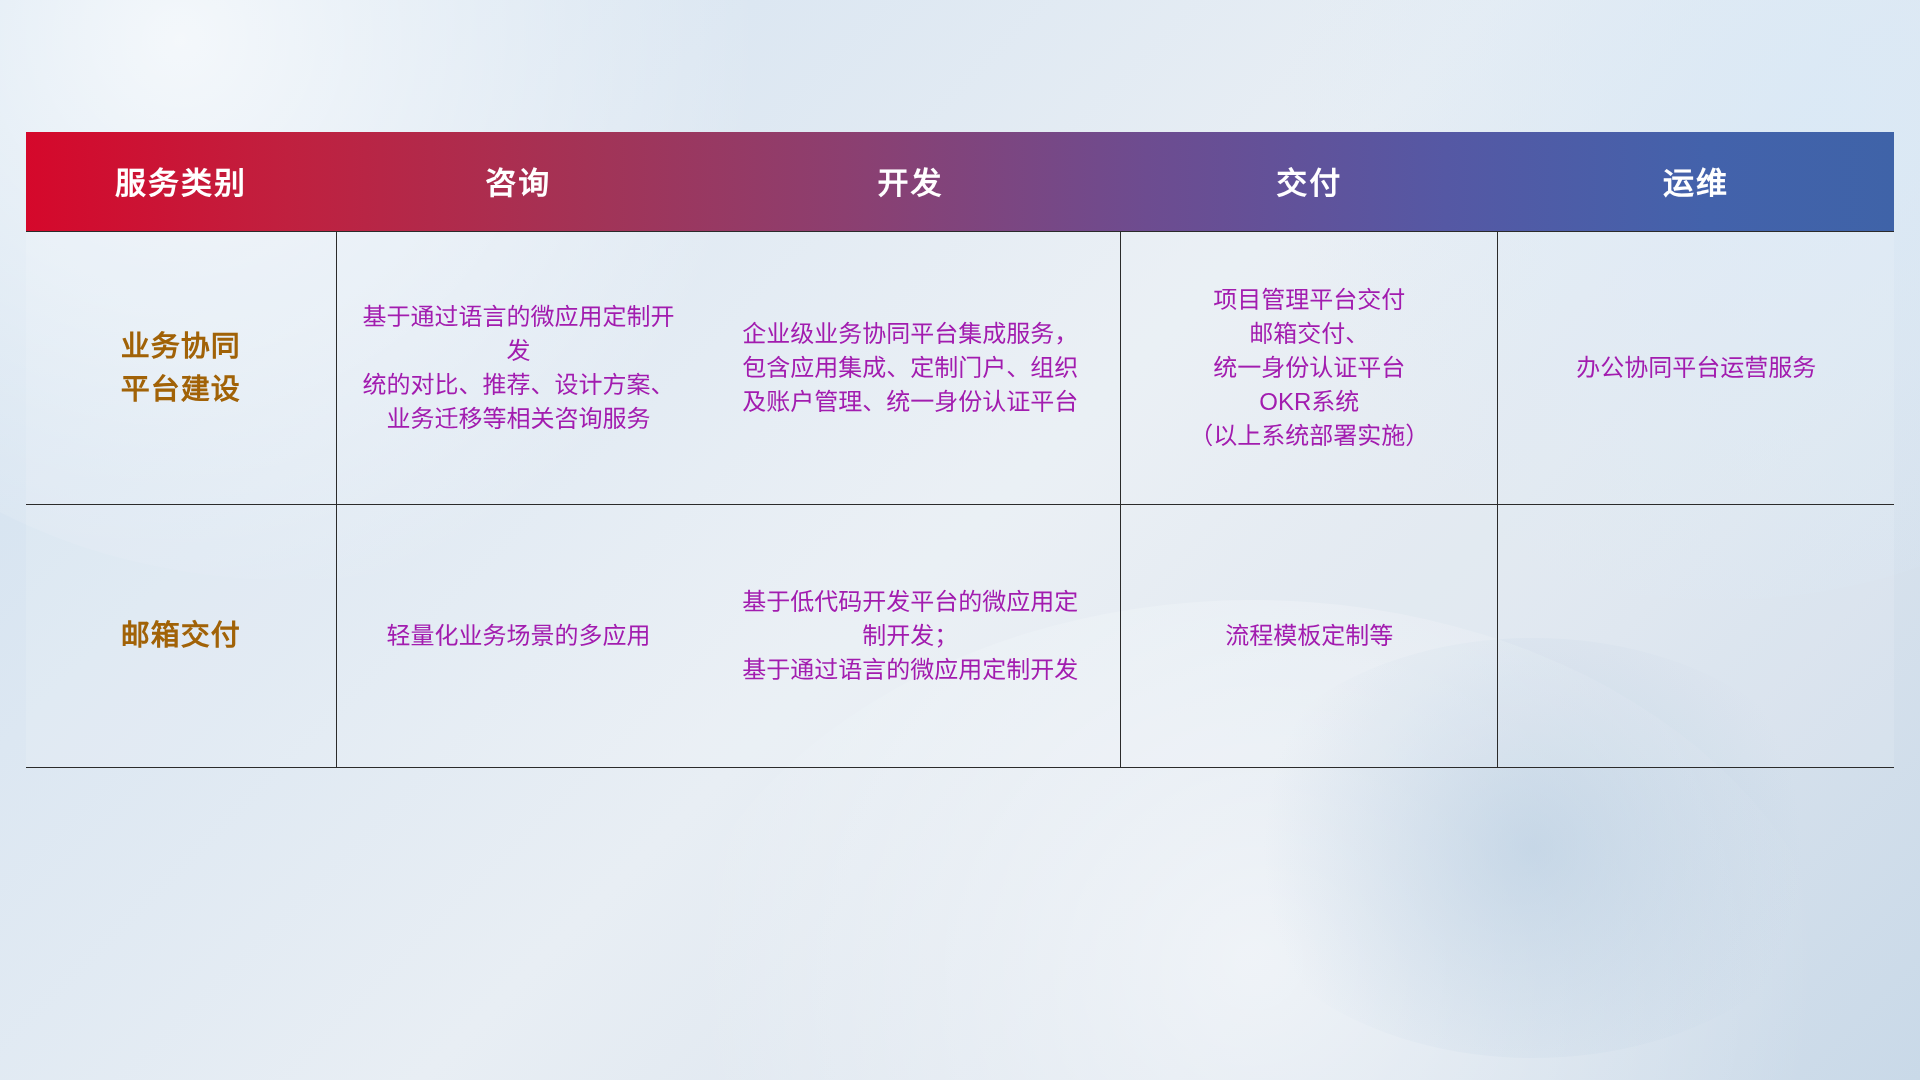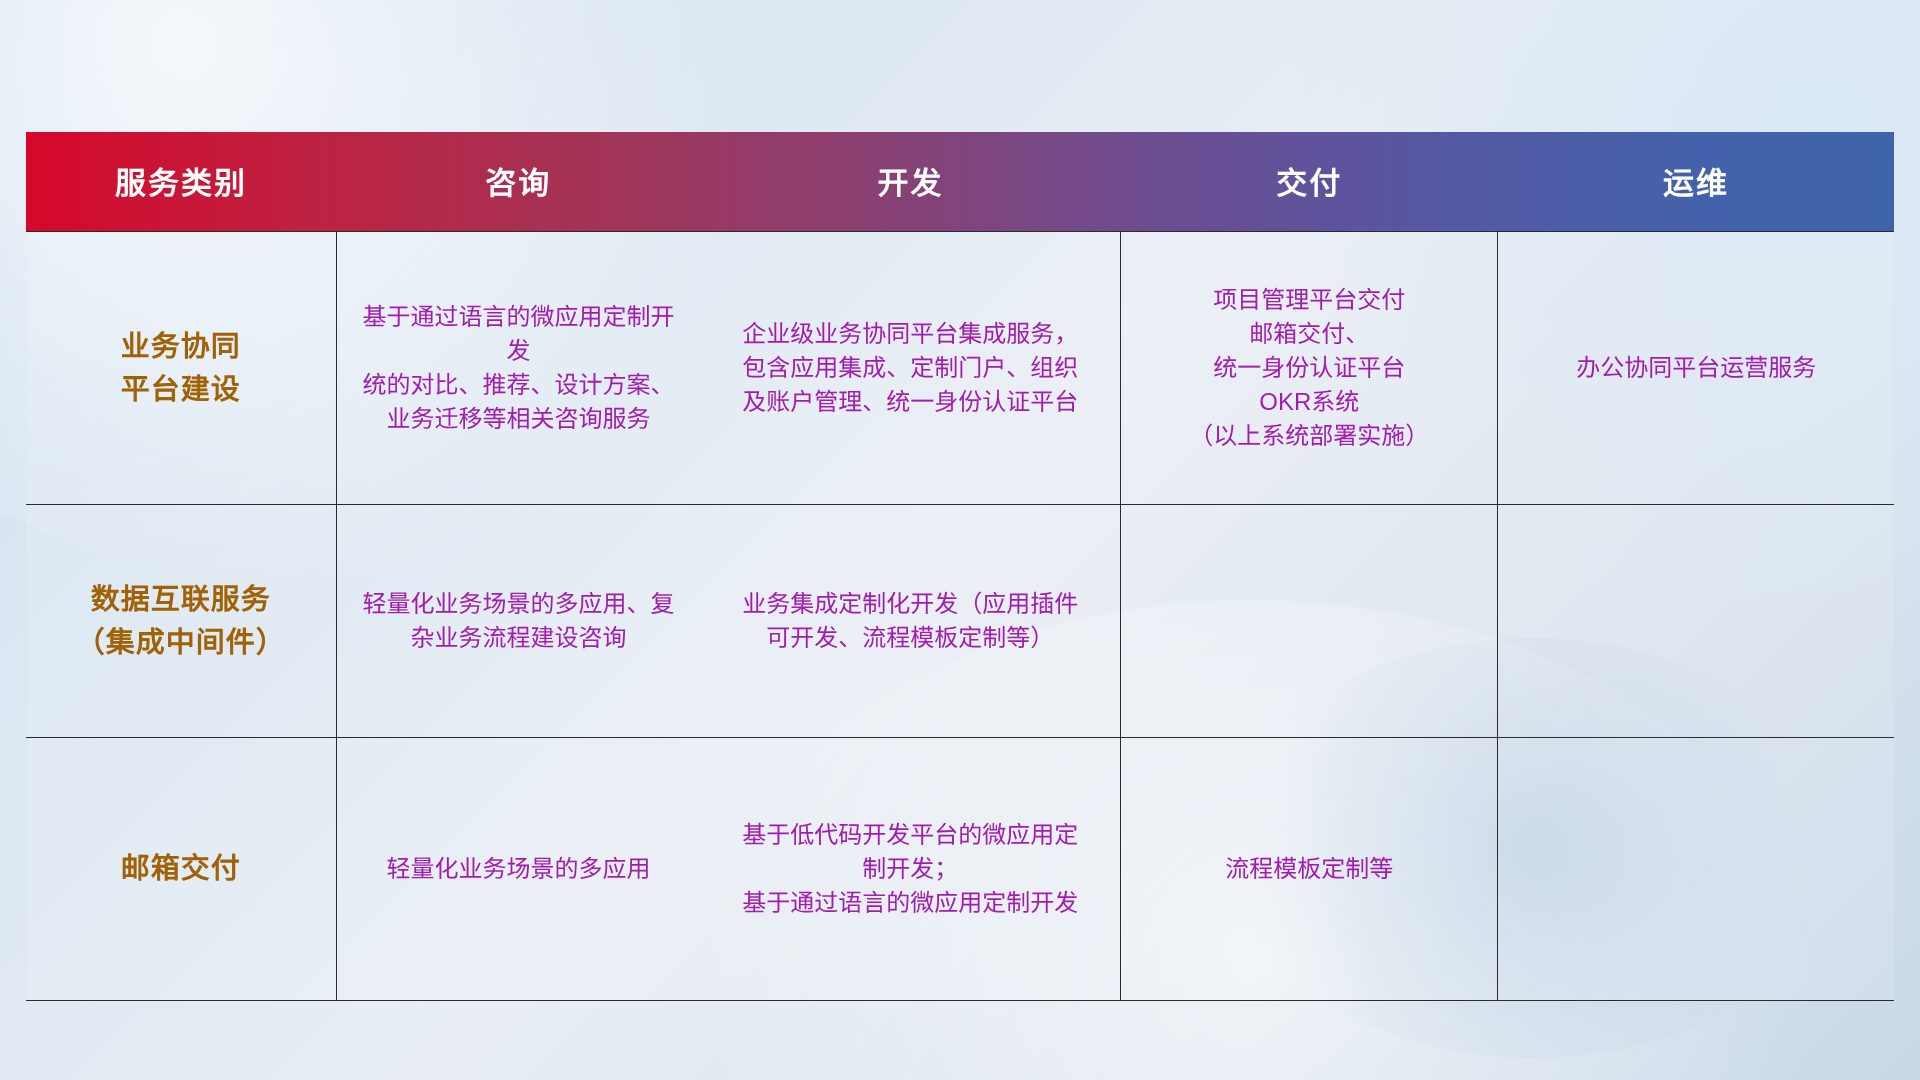--- a/index.html
+++ b/index.html
@@ -156,30 +156,20 @@
         <td class="cell-text vsep">企业级业务协同平台集成服务，
 包含应用集成、定制门户、组织
 及账户管理、统一身份认证平台</td>
         <td class="cell-text vsep">项目管理平台交付
 邮箱交付、
 统一身份认证平台
 OKR系统
 （以上系统部署实施）</td>
         <td class="cell-text">办公协同平台运营服务</td>
       </tr>
-      <tr class="row2">
-        <td class="cat cell-text">数据互联服务
-（集成中间件）</td>
-        <td class="cell-text">轻量化业务场景的多应用、复
-杂业务流程建设咨询</td>
-        <td class="cell-text vsep">业务集成定制化开发（应用插件
-可开发、流程模板定制等）</td>
-        <td class="cell-text vsep"></td>
-        <td class="cell-text"></td>
-      </tr>
       <tr class="row3">
         <td class="cat cell-text">邮箱交付</td>
         <td class="cell-text">轻量化业务场景的多应用</td>
         <td class="cell-text vsep">基于低代码开发平台的微应用定
 制开发；
 基于通过语言的微应用定制开发</td>
         <td class="cell-text vsep">流程模板定制等</td>
         <td class="cell-text"></td>
       </tr>
     </tbody>

